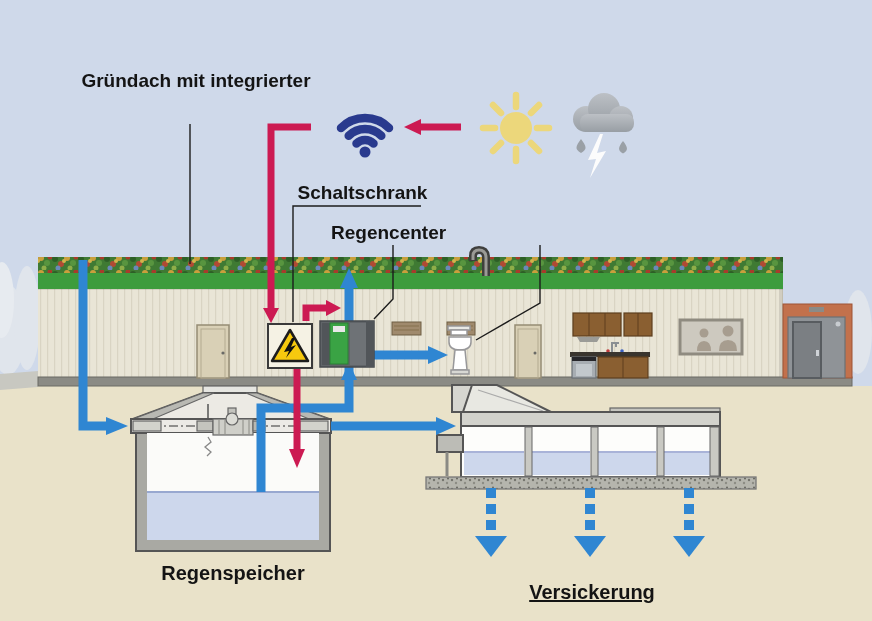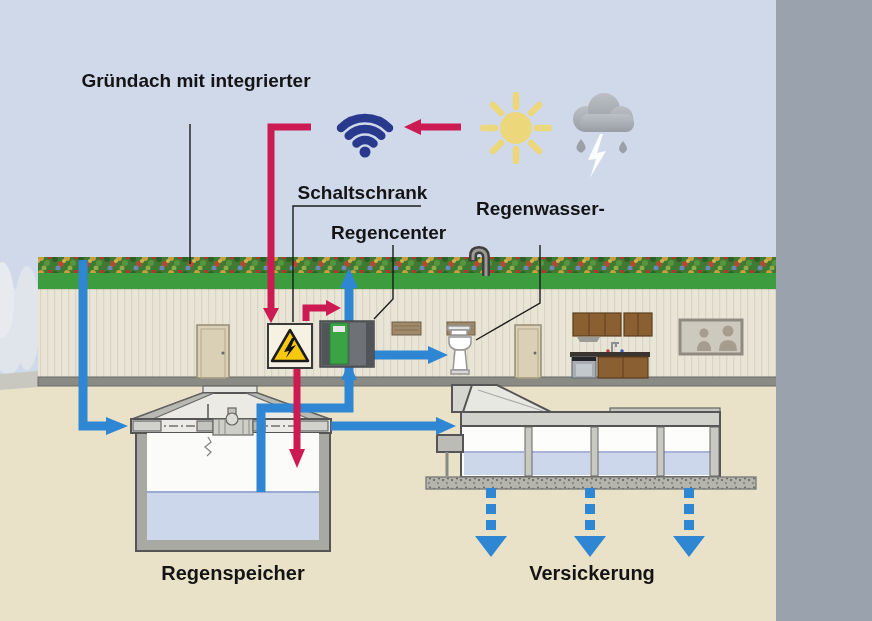--- a/index.html
+++ b/index.html
@@ -1,16 +1,16 @@
 <!DOCTYPE html>
 <html><head>
 <meta charset="utf-8">
 <style>
   html,body{margin:0;padding:0;background:#9aa2ad;}
-  #stage{position:relative;width:776px;height:621px;overflow:hidden;background:#86efac;
+  #stage{position:relative;width:872px;height:621px;overflow:hidden;background:#86efac;
          font-family:"Liberation Sans",sans-serif;}
   #art{position:absolute;left:0;top:0;}
   .lbl{position:absolute;font-weight:bold;font-size:19px;line-height:25px;color:#141414;
        text-align:center;white-space:nowrap;}
   .lbl.big{font-size:20px;}
   .leader{stroke:#1c1c1c;stroke-width:1.4;fill:none;}
   .o2{stroke:#555;stroke-width:2;}
   .o1{stroke:#666;stroke-width:1.2;}
 </style>
 </head>
@@ -277,17 +277,16 @@
     <path class="leader" d="M540,245 V303 L476,340"></path>
   </g>
 </svg>
 
 <div class="lbl" style="left:76px;top:68px;width:240px;">
   <div>Gründach mit integrierter</div>
 </div>
 <div class="lbl" style="left:295px;top:180px;width:135px;">Schaltschrank</div>
 <div class="lbl" style="left:331px;top:220px;width:115px;">Regencenter</div>
 <div class="lbl" style="left:468px;top:196px;width:145px;">
-  <div>Regenwasser-</div>
 </div>
 <div class="lbl big" style="left:153px;top:561px;width:160px;">Regenspeicher</div>
-<div class="lbl big" style="left:512px;top:561px;width:160px;">Versickerung</div>
+<div class="lbl big" style="left:512px;top:580px;width:160px;text-decoration:underline;">Versickerung</div>
 </div>
 
 </body></html>

